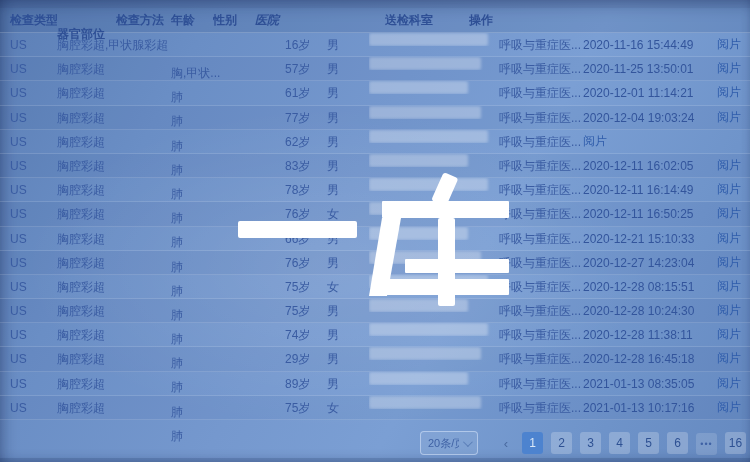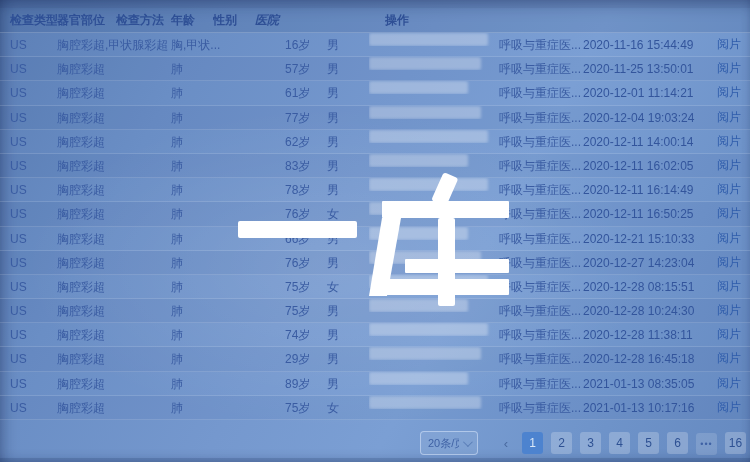--- a/index.html
+++ b/index.html
@@ -22,21 +22,21 @@
   .thead{display:flex;height:24px;align-items:center;background:rgba(12,35,90,0.10);
          border-bottom:1px solid rgba(255,255,255,0.18);}
   .hcell{font-size:12px;font-weight:700;color:#2e4f95;white-space:nowrap;overflow:hidden;
          display:flex;align-items:flex-start;box-sizing:border-box;}
   .row{display:flex;height:24.2px;align-items:flex-start;border-bottom:1px solid rgba(255,255,255,0.13);box-sizing:border-box;}
   .row:nth-child(even){background:rgba(20,45,110,0.045);}
   .cell{font-size:12px;color:#3a5ca2;white-space:nowrap;overflow:hidden;text-overflow:clip;
         box-sizing:border-box;line-height:24px;}
   .c0{width:57px;padding-left:10px;}
   .c1{width:114px;}
-  .c2{width:59px;}
+  .c2{width:59px;margin-top:28px;}
   .c3{width:55px;}
   .c4{width:42px;}
   .c5{width:42px;}
   .c6{width:130px;font-style:italic;}
   .c7{width:84px;}
   .c8{width:134px;color:#33559c;}
   .c9{flex:1;min-width:0;font-family:Liberation Mono, monospace;}
   .link{color:#2f5cab;cursor:pointer;}
   .redact{width:112px;height:13px;background:rgba(255,255,255,0.30);border-radius:2px;filter:blur(1.6px);}
   .row:nth-child(odd) .redact{width:119px;}
@@ -84,20 +84,23 @@
         </div>
         <div class="hcell c4">
           <span>年龄</span>
         </div>
         <div class="hcell c5">
           <span>性别</span>
         </div>
         <div class="hcell c6">
           <span>医院</span>
         </div>
+        <div class="hcell c7">
+          <span>送检科室</span>
+        </div>
         <div class="hcell c9">
           <span>操作</span>
         </div>
       </div>
     <div id="tbody">
         <div class="row">
           <div class="cell c0">US</div>
           <div class="cell c1">胸腔彩超,甲状腺彩超</div>
           <div class="cell c2">胸,甲状...</div>
           <div class="cell c3"></div>
@@ -156,21 +159,20 @@
           <div class="cell c0">US</div>
           <div class="cell c1">胸腔彩超</div>
           <div class="cell c2">肺</div>
           <div class="cell c3"></div>
           <div class="cell c4">62岁</div>
           <div class="cell c5">男</div>
           <div class="cell c6">
             <div class="redact"></div>
           </div>
           <div class="cell c7">呼吸与重症医...</div>
-          <div class="cell c8">2020-12-11 14:00:14</div>
           <div class="cell c9"><span class="link">阅片</span></div>
         </div>
         <div class="row">
           <div class="cell c0">US</div>
           <div class="cell c1">胸腔彩超</div>
           <div class="cell c2">肺</div>
           <div class="cell c3"></div>
           <div class="cell c4">83岁</div>
           <div class="cell c5">男</div>
           <div class="cell c6">

